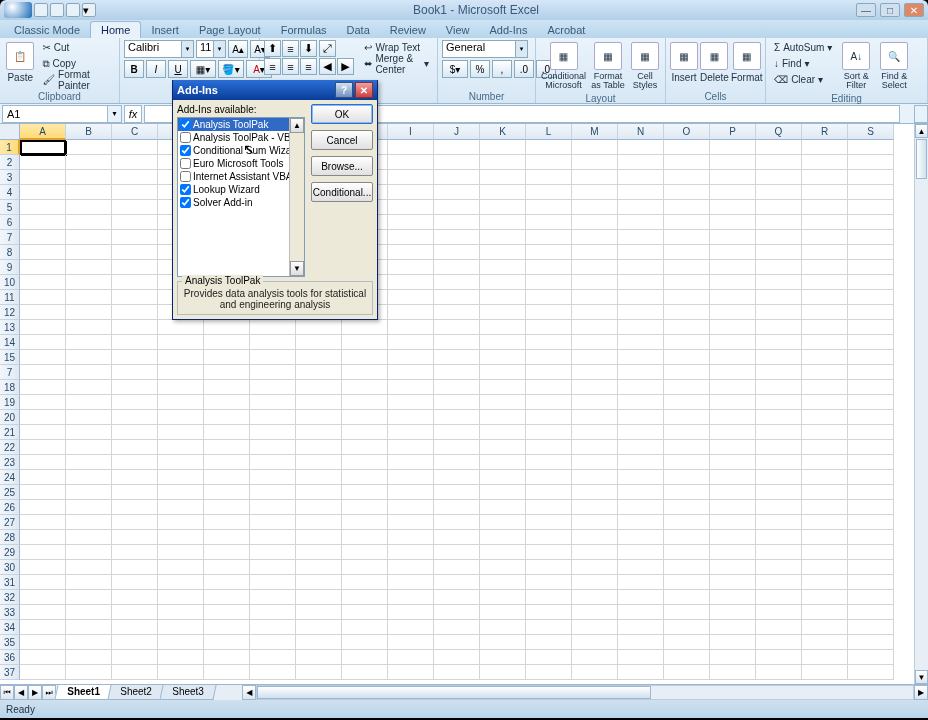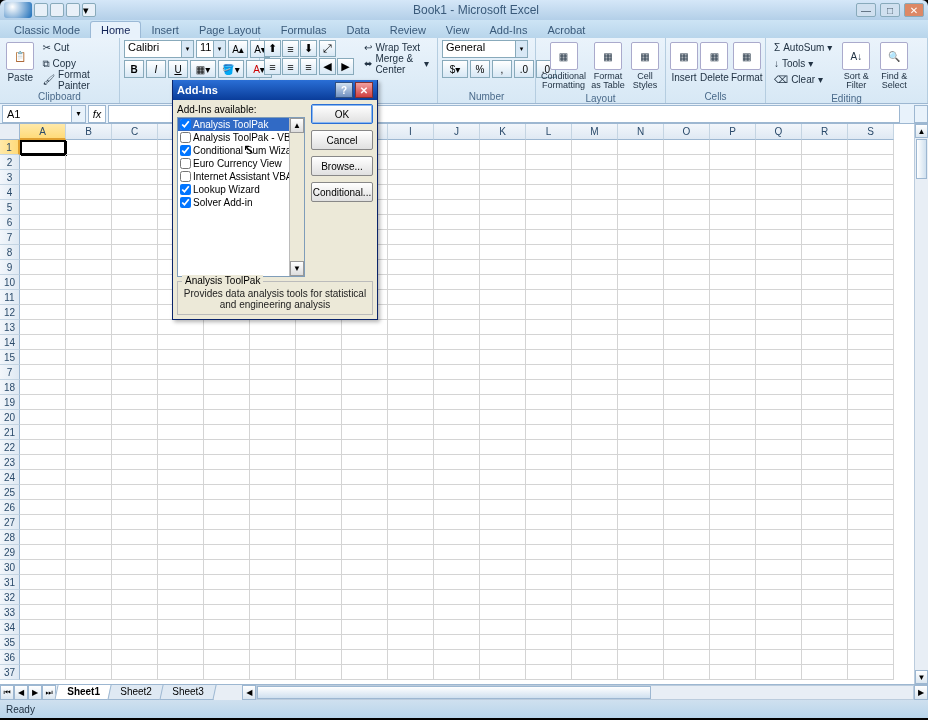--- a/index.html
+++ b/index.html
@@ -33,21 +33,21 @@
 .font-combo { height: 18px; border: 1px solid #8ab; background: #fff; font-size: 11px; padding: 0 14px 0 3px; position: relative; }
 .font-combo .dd { position: absolute; right: 0; top: 0; width: 12px; height: 16px; background: #d8e8f5; border-left: 1px solid #8ab; font-size: 7px; display: flex; align-items: center; justify-content: center; }
 .mini-btn { width: 20px; height: 18px; border: 1px solid #8ab; background: linear-gradient(#fff,#d8e8f5); font-size: 10px; display: flex; align-items: center; justify-content: center; }
 .mini-btn.split { width: 26px; }
 .align-grid { display: flex; flex-direction: column; gap:1px;}
 .align-row{display:flex;gap:1px;}
 .align-cell{width:17px;height:17px;border:1px solid #8ab;background:linear-gradient(#fff,#d8e8f5);display:flex;align-items:center;justify-content:center;}
 
 
 .fbar-row { height: 20px; background: #e8f2fb; border-bottom: 1px solid #9db7d1; display: flex; align-items: center; }
-.name-box { width: 84px; height: 18px; border: 1px solid #9db7d1; background: #fff; margin: 12px 2px; display: flex; align-items: center; padding: 0 4px; font-size: 11px; position: relative; }
+.name-box { width: 120px; height: 18px; border: 1px solid #9db7d1; background: #fff; margin: 12px 2px; display: flex; align-items: center; padding: 0 4px; font-size: 11px; position: relative; }
 .name-box .dd { position: absolute; right: 0; top: 0; width: 14px; height: 16px; background: #e8f2fb; border-left: 1px solid #9db7d1; display:flex;align-items:center;justify-content:center;font-size:8px;}
 .fx-btn { width: 18px; height: 18px; border: 1px solid #9db7d1; background: #fff; margin-right: 2px; font-style: italic; font-size: 11px; display: flex; align-items: center; justify-content: center; }
 .formula-input { flex: 1; height: 18px; border: 1px solid #9db7d1; background: #fff; margin-right: 14px; }
 .fbar-expand { width: 14px; height: 18px; background: #e8f2fb; border: 1px solid #9db7d1; }
 
 
 .grid-area { position: relative; height: 560px; background: #fff; overflow: hidden; }
 .colhdrs { display: flex; height: 16px; position: absolute; top: 0; left: 0; right: 14px; }
 .corner { width: 20px; height: 16px; background: #e8eef5; border-right: 1px solid #9db7d1; border-bottom: 1px solid #9db7d1; }
 .colhdr { height: 16px; background: linear-gradient(#f2f6fb,#dfe9f3); border-right: 1px solid #c4d4e2; border-bottom: 1px solid #9db7d1; text-align: center; font-size: 10px; color: #2a4a6a; line-height: 16px; }
@@ -229,21 +229,21 @@
         <div class="mini-btn">.0</div>
       </div>
     </div>
     <div class="rgroup-label">Number</div>
   </div>
 
   <div class="rgroup" style="width:130px">
     <div class="rgroup-body">
       <div class="rbtn-lg" style="width:50px">
           <div class="ico-lg">▦</div>
-          <span style="font-size:9px;line-height:9px;text-align:center">Conditional Formatting</span>
+          <span style="font-size:9px;line-height:9px;text-align:center">Conditional Microsoft</span>
         </div>
       <div class="rbtn-lg" style="width:40px">
           <div class="ico-lg">▦</div>
           <span style="font-size:9px;line-height:9px;text-align:center">Format as Table</span>
         </div>
       <div class="rbtn-lg" style="width:34px">
           <div class="ico-lg">▦</div>
           <span style="font-size:9px;line-height:9px;text-align:center">Cell Styles</span>
         </div>
     </div>
@@ -265,21 +265,21 @@
           <span>Format</span>
         </div>
     </div>
     <div class="rgroup-label">Cells</div>
   </div>
 
   <div class="rgroup" style="flex:1">
     <div class="rgroup-body">
       <div class="rbtn-col">
         <div class="rbtn-sm"><span>Σ</span><span>AutoSum</span> ▾</div>
-        <div class="rbtn-sm"><span>↓</span><span>Tools</span> ▾</div>
+        <div class="rbtn-sm"><span>↓</span><span>Find</span> ▾</div>
         <div class="rbtn-sm"><span>⌫</span><span>Clear</span> ▾</div>
       </div>
       <div class="rbtn-lg" style="width:36px">
           <div class="ico-lg">A↓</div>
           <span style="font-size:9px;line-height:9px;text-align:center">Sort &amp; Filter</span>
         </div>
       <div class="rbtn-lg" style="width:36px">
           <div class="ico-lg">🔍</div>
           <span style="font-size:9px;line-height:9px;text-align:center">Find &amp; Select</span>
         </div>
@@ -1166,21 +1166,21 @@
             <div class="li">
               <input type="checkbox" style="">
               <span>Analysis ToolPak - VBA</span>
             </div>
             <div class="li">
               <input type="checkbox" checked="" style="">
               <span>Conditional Sum Wizard</span>
             </div>
             <div class="li">
               <input type="checkbox" style="">
-              <span>Euro Currency View</span>
+              <span>Euro Microsoft Tools</span>
             </div>
             <div class="li">
               <input type="checkbox" style="">
               <span>Internet Assistant VBA</span>
             </div>
             <div class="li">
               <input type="checkbox" checked="" style="">
               <span>Lookup Wizard</span>
             </div>
             <div class="li">

